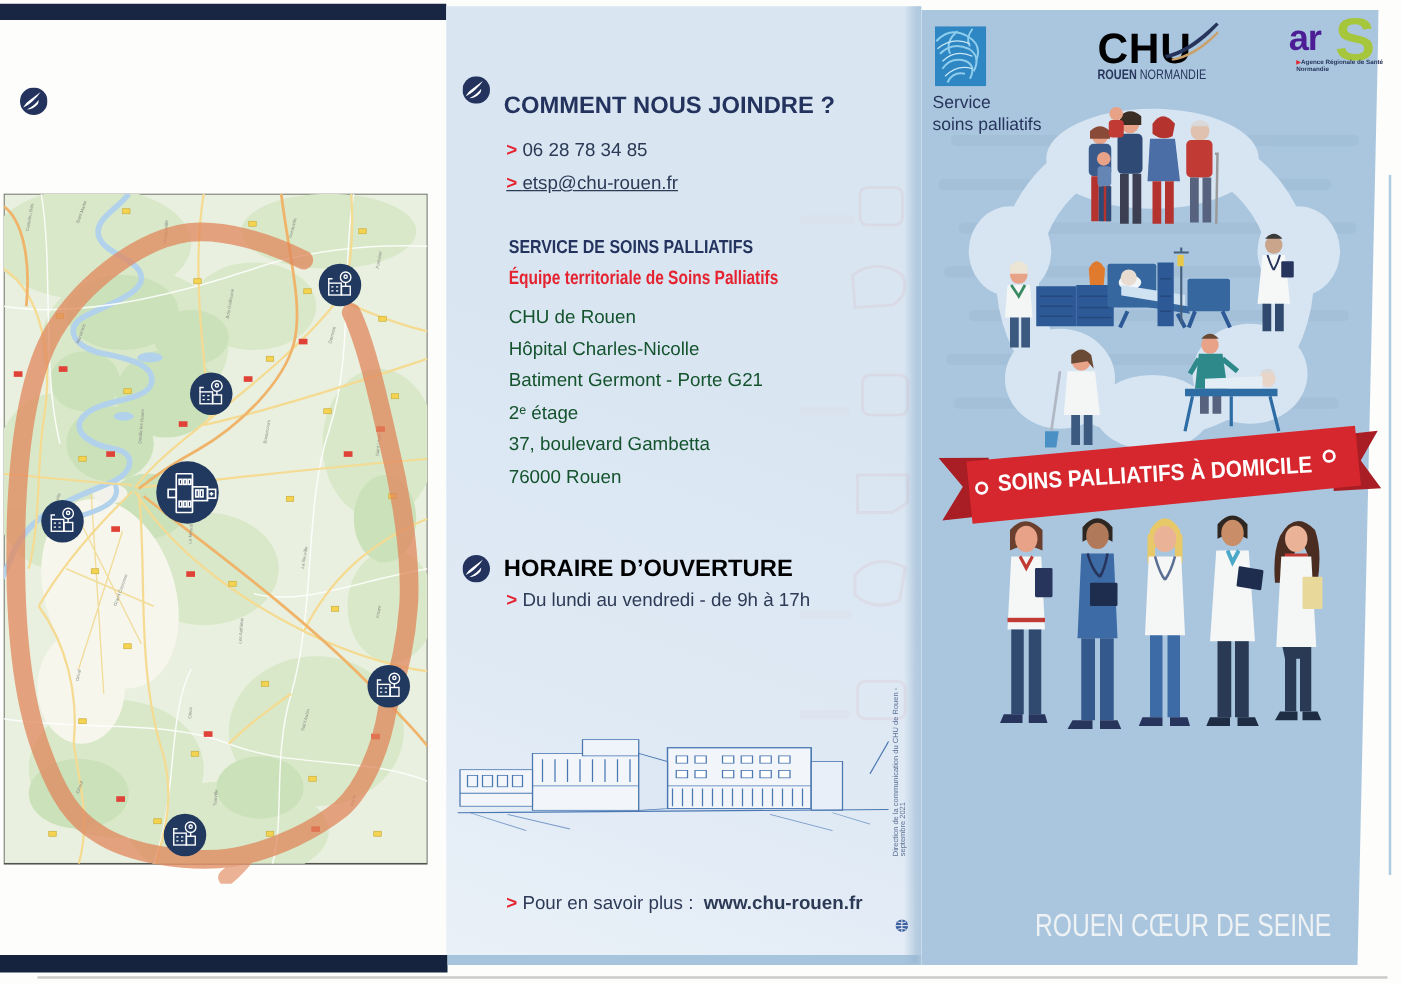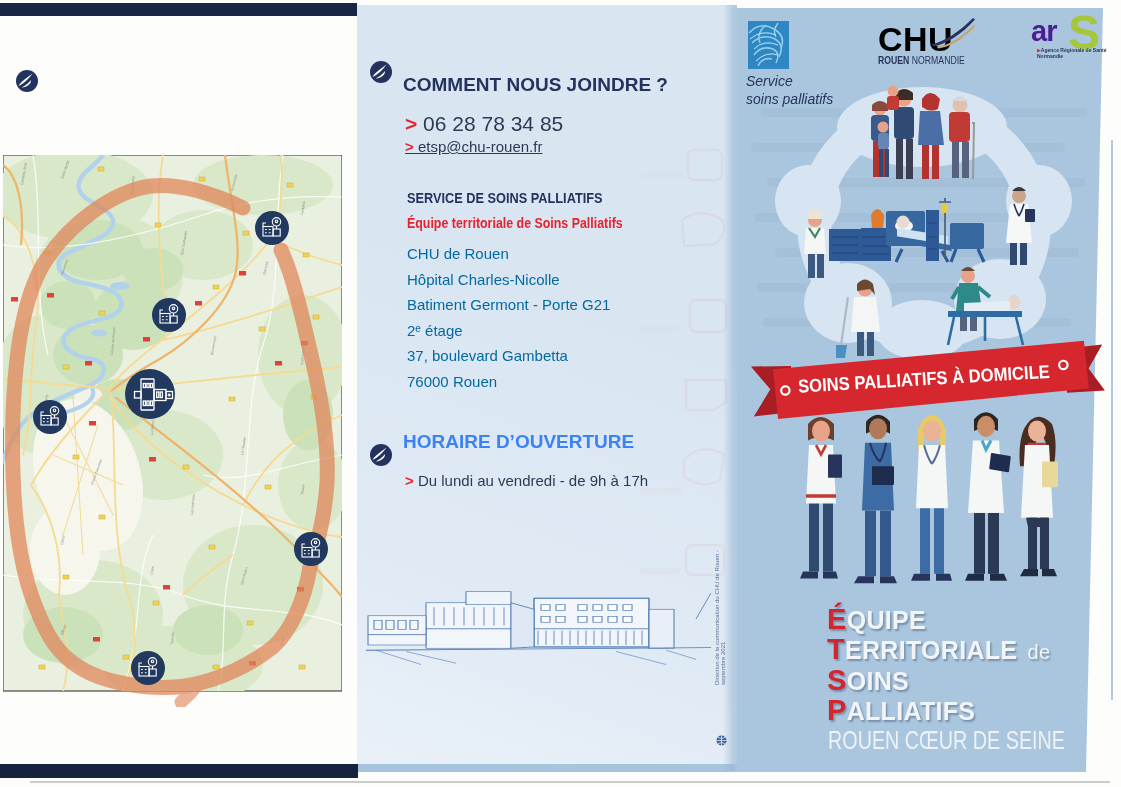--- a/index.html
+++ b/index.html
@@ -315,37 +315,37 @@
   </svg>
 
   <svg class="abs" style="left:370px;top:61px;" width="22" height="22" viewBox="0 0 22 22">
     <circle cx="11" cy="11" r="11" fill="#24335e"></circle>
     <path d="M16.5,3.5 C13,8.5 8,13.5 2.5,16 C4,13 6,11.5 8.5,9.5 C11,7.5 14,5.5 16.5,3.5 Z" fill="#ffffff"></path>
     <path d="M15,10 C12.5,13 9.5,15.5 5.5,17.5 C8.5,17.5 12,16 14,13.5 C14.7,12.6 15,11.2 15,10 Z" fill="#ffffff"></path>
   </svg>
 
   <div class="abs" style="left:403px;top:62px;font-weight:bold;font-size:19px;color:#24335e;margin-top:12px;">COMMENT NOUS JOINDRE ?</div>
 
-  <div class="abs" style="left:405px;top:112px;font-size:21px;color:#2c3a56;"><span style="color:#e52330;font-weight:bold;">&gt; </span>06 28 78 34 85</div>
+  <div class="abs" style="left:405px;top:112px;font-size:15px;color:#2c3a56;"><span style="color:#e52330;font-weight:bold;">&gt; </span>06 28 78 34 85</div>
 
   <div class="abs" style="left:405px;top:138px;font-size:15px;color:#2c3a56;text-decoration:underline;"><span style="color:#e52330;font-weight:bold;">&gt; </span>etsp@chu-rouen.fr</div>
 
   <div class="abs" style="left:407px;top:189px;font-weight:bold;font-size:15px;color:#24335e;letter-spacing:0px;transform:scaleX(0.85);transform-origin:0 0;white-space:nowrap;">SERVICE DE SOINS PALLIATIFS</div>
 
   <div class="abs" style="left:407px;top:214px;font-weight:bold;font-size:15.5px;color:#e52330;transform:scaleX(0.8);transform-origin:0 0;white-space:nowrap;">Équipe territoriale de Soins Palliatifs</div>
 
-  <div class="abs" style="left:407px;top:241px;font-size:15px;color:#0369a1;line-height:25.6px;">CHU de Rouen<br>Hôpital Charles-Nicolle<br>Batiment Germont - Porte G21<br>2<span style="font-size:10px;vertical-align:4px;line-height:0;">e</span> étage<br>37, boulevard Gambetta<br>76000 Rouen</div>
+  <div class="abs" style="left:407px;top:241px;font-size:15px;color:#14532d;line-height:25.6px;">CHU de Rouen<br>Hôpital Charles-Nicolle<br>Batiment Germont - Porte G21<br>2<span style="font-size:10px;vertical-align:4px;line-height:0;">e</span> étage<br>37, boulevard Gambetta<br>76000 Rouen</div>
 
   <svg class="abs" style="left:370px;top:444px;" width="22" height="22" viewBox="0 0 22 22">
     <circle cx="11" cy="11" r="11" fill="#24335e"></circle>
     <path d="M16.5,3.5 C13,8.5 8,13.5 2.5,16 C4,13 6,11.5 8.5,9.5 C11,7.5 14,5.5 16.5,3.5 Z" fill="#ffffff"></path>
     <path d="M15,10 C12.5,13 9.5,15.5 5.5,17.5 C8.5,17.5 12,16 14,13.5 C14.7,12.6 15,11.2 15,10 Z" fill="#ffffff"></path>
   </svg>
 
-  <div class="abs" style="left:403px;top:431px;font-weight:bold;font-size:19px;color:#3b82f6;">HORAIRE D’OUVERTURE</div>
+  <div class="abs" style="left:403px;top:445px;font-weight:bold;font-size:19px;color:#000000;">HORAIRE D’OUVERTURE</div>
 
   <div class="abs" style="left:405px;top:472px;font-size:15px;color:#2c3a56;"><span style="color:#e52330;font-weight:bold;">&gt; </span>Du lundi au vendredi - de 9h à 17h</div>
 
   <svg class="abs" style="left:366px;top:540px;" width="345" height="135" viewBox="0 0 345 135">
     <g stroke="#4a77b2" stroke-width="1" fill="#eef4fa" transform="translate(0,40) scale(1,0.65)">
       <path d="M330,60 L345,20" fill="none"></path>
       <rect x="168" y="28" width="115" height="75" fill="#f2f6fb"></rect>
       <path d="M168,28 L283,28 L283,103 L168,103 Z" fill="none"></path>
       <rect x="175" y="38" width="9" height="9" fill="#ffffff"></rect>
         <rect x="190" y="38" width="9" height="9" fill="#ffffff"></rect>
@@ -400,20 +400,21 @@
       </g>
       <path d="M2,84 L60,84" fill="none"></path>
       <path d="M0,108 L345,104" fill="none" stroke-width="1.4"></path>
       <path d="M40,110 L90,128" fill="none" opacity="0.7"></path>
       <path d="M10,108 L55,130" fill="none" opacity="0.7"></path>
       <path d="M250,110 L300,130" fill="none" opacity="0.7"></path>
       <path d="M300,108 L330,122" fill="none" opacity="0.7"></path>
     </g>
   </svg>
 
+  <div class="abs" style="left:405px;top:714px;font-size:15px;color:#2c3a56;"><span style="color:#e52330;font-weight:bold;">&gt; </span>Pour en savoir plus :&nbsp; <b>www.chu-rouen.fr</b></div>
 
   <div class="abs" style="left:714px;top:545px;width:10px;font-size:6px;color:#5b6f94;writing-mode:vertical-rl;transform:rotate(180deg);height:140px;">Direction de la communication du CHU de Rouen - septembre 2021</div>
 
   <svg class="abs" style="left:716px;top:735px;" width="11" height="11" viewBox="0 0 11 11">
     <circle cx="5.5" cy="5.5" r="5" fill="#3a5fa0"></circle>
     <path d="M0.5,5.5 H10.5 M5.5,0.5 V10.5 M2,2.5 Q5.5,4.5 9,2.5 M2,8.5 Q5.5,6.5 9,8.5" stroke="#fff" stroke-width="0.7" fill="none"></path>
   </svg>
 
   <svg class="abs" style="left:748px;top:21px;" width="41" height="48" viewBox="0 0 41 48">
     <rect width="41" height="48" fill="#2e86c3"></rect>
@@ -425,21 +426,21 @@
       <path d="M18,4 Q8,12 12,22"></path>
       <path d="M30,2 Q24,10 28,16"></path>
     </g>
     <g stroke="#c8e8f6" fill="none" stroke-width="1">
       <path d="M2,18 Q14,8 28,14"></path>
       <path d="M6,28 Q16,18 30,24"></path>
       <path d="M8,40 Q18,30 30,34"></path>
     </g>
   </svg>
 
-  <div class="abs" style="left:746px;top:72px;font-size:14px;color:#27355c;line-height:18px;font-style:italic;">Service<br>soins palliatifs</div>
+  <div class="abs" style="left:746px;top:72px;font-size:14px;color:#27355c;line-height:18px;">Service<br>soins palliatifs</div>
 
   <div class="abs" style="left:878px;top:26px;white-space:nowrap;">
     <div style="font-weight:bold;font-size:34px;color:#000000;letter-spacing:0.5px;line-height:26px;">CHU</div>
     <div style="font-size:11px;color:#27355c;letter-spacing:0px;margin-top:2px;transform:scaleX(0.79);transform-origin:0 0;"><b>ROUEN</b> NORMANDIE</div>
   </div>
   <svg class="abs" style="left:931px;top:17px;" width="46" height="32" viewBox="0 0 46 32">
     <path d="M1,27 C13,25 28,15 42,1 L44,2.5 C31,17 14,28 2,29.5 Z" fill="#27355c"></path>
     <path d="M6,30 C18,28 31,20 43,8 L44,9.5 C32,22 18,30.5 7,31.5 Z" fill="#c9a06a"></path>
   </svg>
 
@@ -622,22 +623,16 @@
       <path d="M235,30 L259,30 L263,92 L231,92 Z" fill="#f5f6f6"></path>
       <rect x="252" y="44" width="16" height="22" rx="1" fill="#e8d89a"></rect>
       <path d="M236,92 L258,92 L256,100 L238,100 Z" fill="#2a3a55"></path>
       <rect x="238" y="92" width="9" height="44" fill="#2a3a55"></rect>
       <rect x="250" y="92" width="9" height="44" fill="#2a3a55"></rect>
       <path d="M234,136 L248,136 L248,142 L230,142 Z" fill="#1e2c44"></path>
       <path d="M252,136 L264,136 L267,142 L252,142 Z" fill="#1e2c44"></path>
     </g>
   </svg>
 
-  <div class="abs" style="left:827px;top:605px;font-weight:bold;font-size:25px;line-height:28.7px;color:#f2f4f6;letter-spacing:0.3px;text-shadow:1.5px 1.5px 2px rgba(40,60,90,0.4);">
-    <div><span style="color:#d2252e;font-size:29px;">É</span>QUIPE</div>
-    <div><span style="color:#d2252e;font-size:29px;">T</span>ERRITORIALE <span style="font-size:20px;font-weight:normal;margin-left:3px;">de</span></div>
-    <div><span style="color:#d2252e;font-size:29px;">S</span>OINS</div>
-    <div><span style="color:#d2252e;font-size:29px;">P</span>ALLIATIFS</div>
-  </div>
 
   <div class="abs" style="left:828px;top:726px;font-size:25px;color:#eef2f5;letter-spacing:0px;white-space:nowrap;transform:scale(0.79,1.02);transform-origin:0 0;">ROUEN CŒUR DE SEINE</div>
 
 </div>
 
 </body></html>

